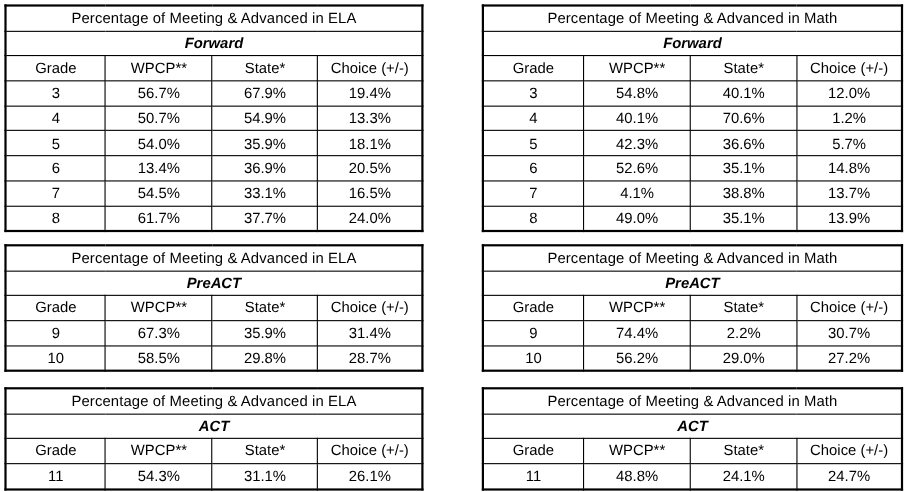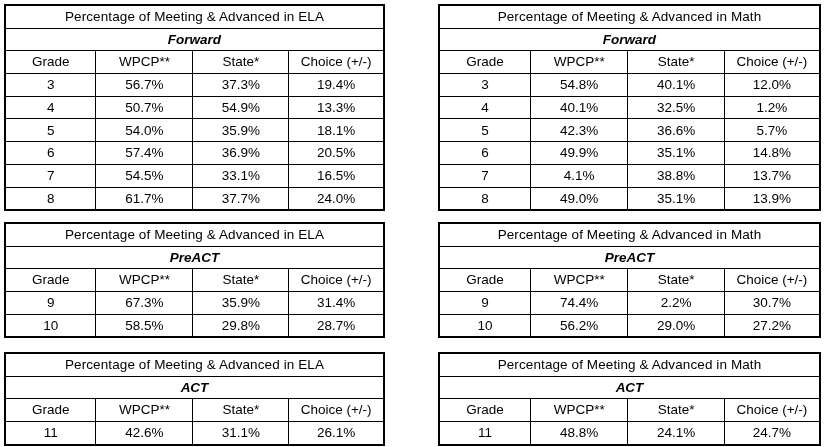--- a/index.html
+++ b/index.html
@@ -72,38 +72,38 @@
         </tr>
         <tr>
           <td class="hdr">Grade</td>
           <td class="hdr">WPCP**</td>
           <td class="hdr">State*</td>
           <td class="hdr">Choice (+/-)</td>
         </tr>
         <tr>
           <td>3</td>
           <td>56.7%</td>
-          <td>37.3%</td>
+          <td>67.9%</td>
           <td>19.4%</td>
         </tr>
         <tr>
           <td>4</td>
           <td>50.7%</td>
           <td>54.9%</td>
           <td>13.3%</td>
         </tr>
         <tr>
           <td>5</td>
           <td>54.0%</td>
           <td>35.9%</td>
           <td>18.1%</td>
         </tr>
         <tr>
           <td>6</td>
-          <td>57.4%</td>
+          <td>13.4%</td>
           <td>36.9%</td>
           <td>20.5%</td>
         </tr>
         <tr>
           <td>7</td>
           <td>54.5%</td>
           <td>33.1%</td>
           <td>16.5%</td>
         </tr>
         <tr>
@@ -138,32 +138,32 @@
         </tr>
         <tr>
           <td>3</td>
           <td>54.8%</td>
           <td>40.1%</td>
           <td>12.0%</td>
         </tr>
         <tr>
           <td>4</td>
           <td>40.1%</td>
-          <td>32.5%</td>
+          <td>70.6%</td>
           <td>1.2%</td>
         </tr>
         <tr>
           <td>5</td>
           <td>42.3%</td>
           <td>36.6%</td>
           <td>5.7%</td>
         </tr>
         <tr>
           <td>6</td>
-          <td>49.9%</td>
+          <td>52.6%</td>
           <td>35.1%</td>
           <td>14.8%</td>
         </tr>
         <tr>
           <td>7</td>
           <td>4.1%</td>
           <td>38.8%</td>
           <td>13.7%</td>
         </tr>
         <tr>
@@ -263,21 +263,21 @@
           <td class="subtitle" colspan="4">ACT</td>
         </tr>
         <tr>
           <td class="hdr">Grade</td>
           <td class="hdr">WPCP**</td>
           <td class="hdr">State*</td>
           <td class="hdr">Choice (+/-)</td>
         </tr>
         <tr>
           <td>11</td>
-          <td>42.6%</td>
+          <td>54.3%</td>
           <td>31.1%</td>
           <td>26.1%</td>
         </tr>
       </tbody>
     </table>
   </div>
 <div class="tbl-wrap pos-5">
     <table class="grid">
       <colgroup>
         <col style="width: 24%;">

